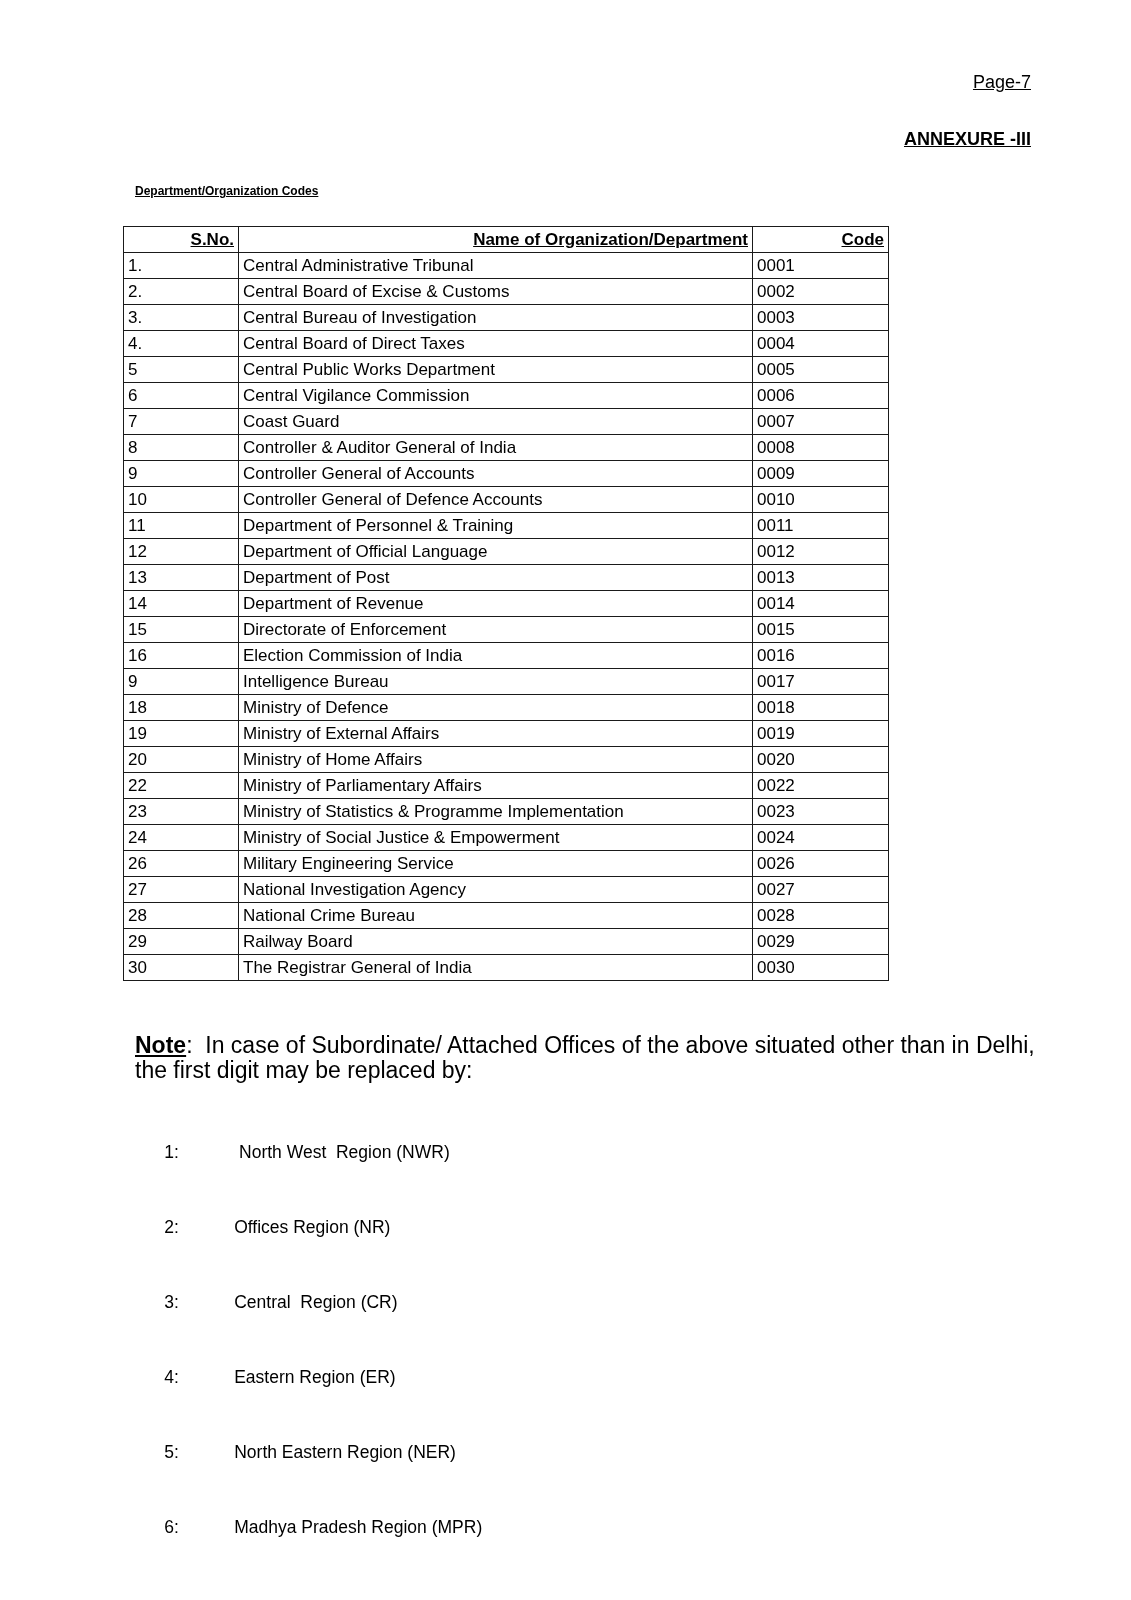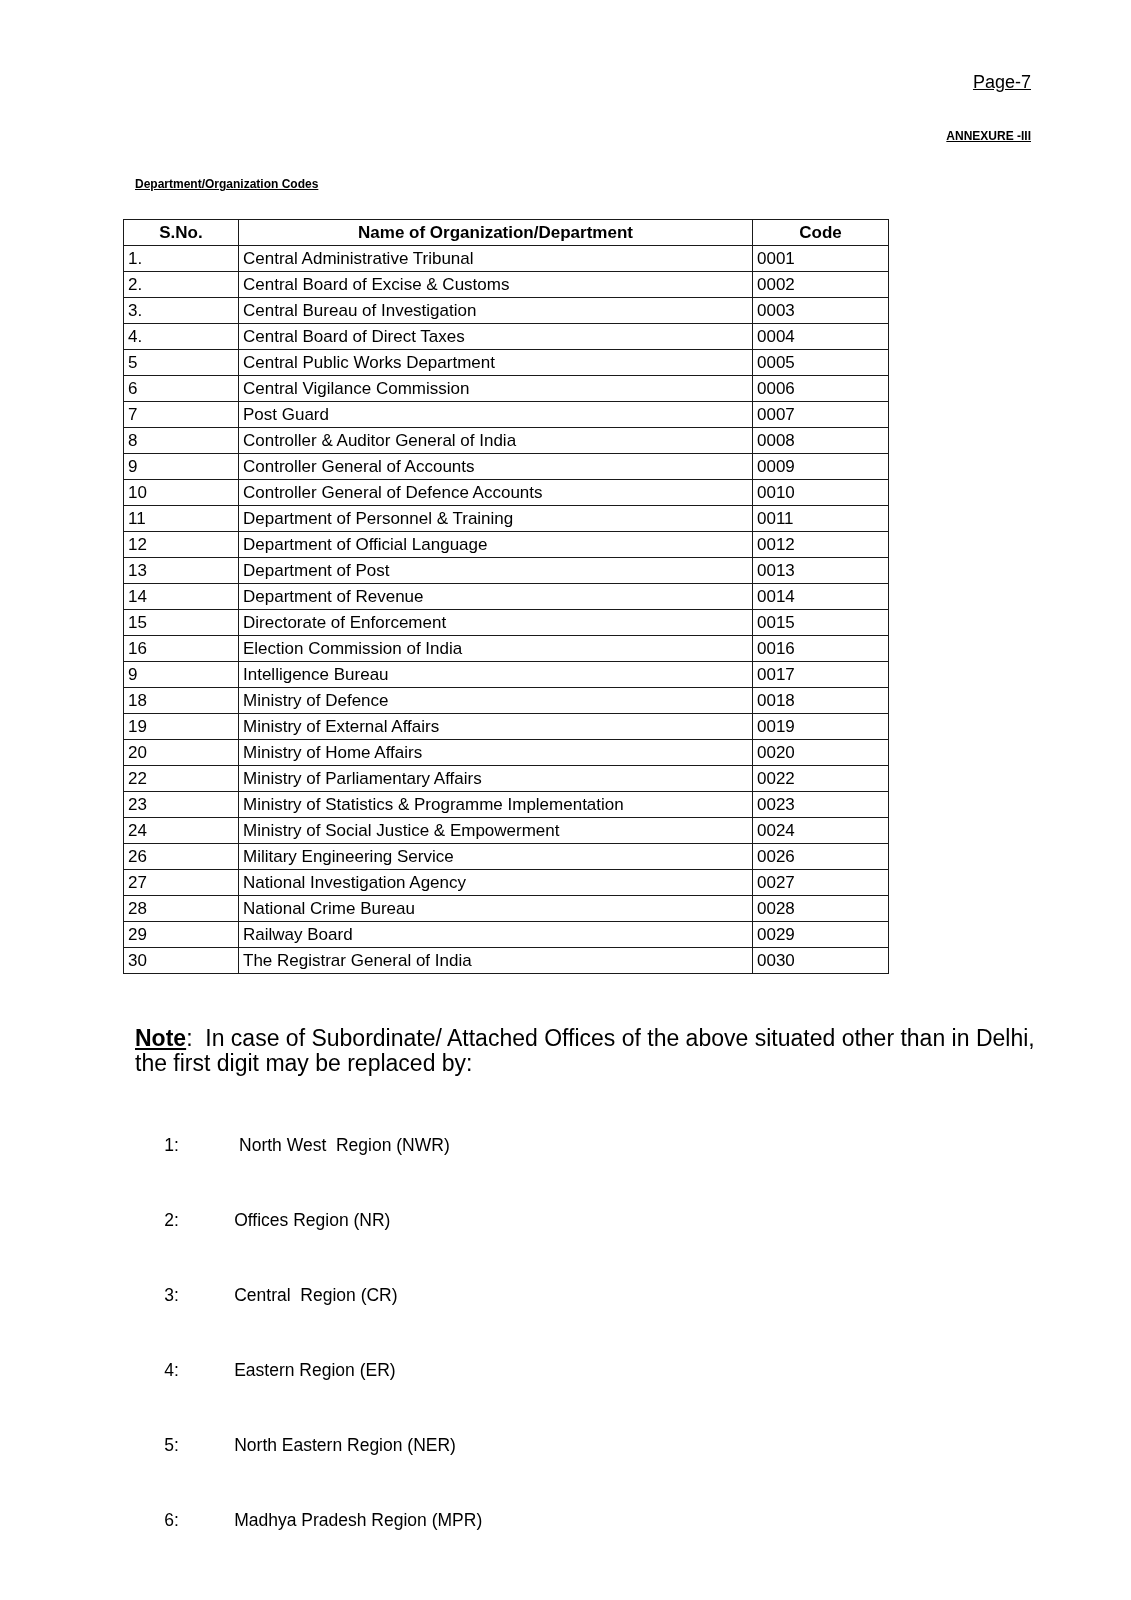--- a/index.html
+++ b/index.html
@@ -19,21 +19,21 @@
   }
   .right-block {
     text-align: right;
   }
   .page-number {
     font-size: 18px;
     margin: 0 0 36px 0;
     text-decoration: underline;
   }
   .annexure {
-    font-size: 12px;
+    font-size: 18px;
     font-weight: bold;
     text-decoration: underline;
     margin: 0 0 34px 0;
   }
   .doc-title {
     font-size: 12px;
     font-weight: bold;
     text-decoration: underline;
     margin: 0 0 28px 12px;
   }
@@ -48,21 +48,22 @@
   table.codes th, table.codes td {
     border: 1px solid #1a1a1a;
     font-size: 17px;
     padding: 2px 4px;
     height: 21px;
     overflow: hidden;
     white-space: nowrap;
   }
   table.codes th {
     font-weight: bold;
-    text-align: center;
+    text-align: right;
+    text-decoration: underline;
   }
   td.c-sno  { padding-left: 10px; }
   td.c-name { padding-left: 13px; margin-left: 48px; }
   td.c-code { padding-left: 47px; }
   .note-para {
     margin: 52px 0 0 12px;
     width: 900px;
     font-size: 23px;
     line-height: 25px;
     white-space: pre-wrap;
@@ -139,21 +140,21 @@
     </tr>
 
     <tr>
       <td class="c-sno">6</td>
       <td class="c-name">Central Vigilance Commission</td>
       <td class="c-code">0006</td>
     </tr>
 
     <tr>
       <td class="c-sno">7</td>
-      <td class="c-name">Post Guard</td>
+      <td class="c-name">Coast Guard</td>
       <td class="c-code">0007</td>
     </tr>
 
     <tr>
       <td class="c-sno">8</td>
       <td class="c-name">Controller &amp; Auditor General of India</td>
       <td class="c-code">0008</td>
     </tr>
 
     <tr>

